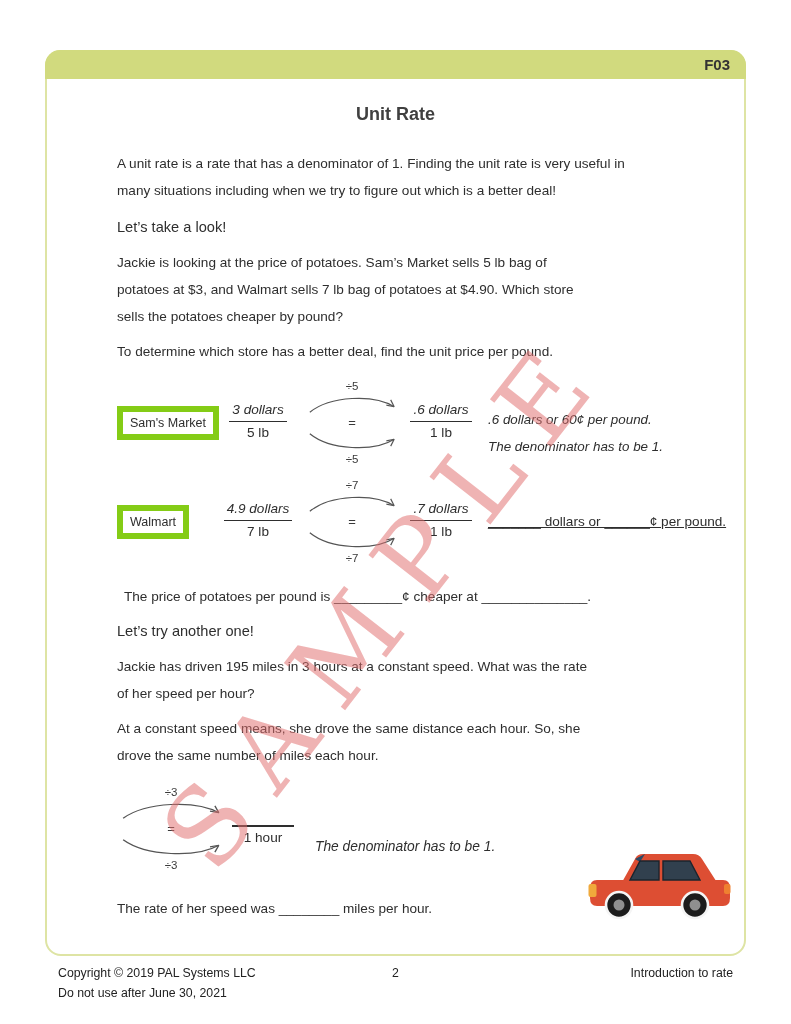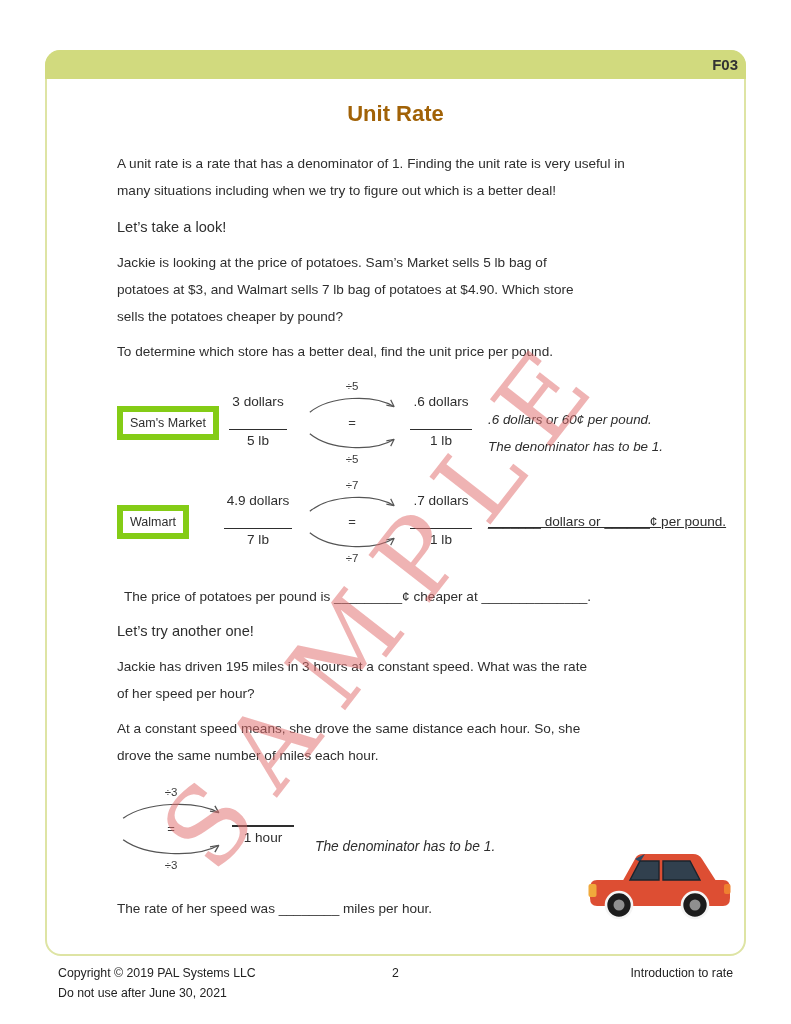--- a/index.html
+++ b/index.html
@@ -17,45 +17,45 @@
     border: 2px solid #dee4a4;
     border-radius: 16px;
     background: #fff;
   }
   .topbar {
     position: absolute; left: -2px; right: -2px; top: -2px;
     height: 29px;
     background: #d1da7e;
     border-radius: 15px 15px 0 0;
     display: flex; align-items: center; justify-content: flex-end;
-    padding-right: 8px;
+    padding-right: 16px;
   }
   .code { font-weight: bold; font-size: 15px; color: #333; }
   .content {
     position: absolute; left: 0; right: 0; top: 28px;
     padding: 0 22px 0 70px;
     font-size: 13.6px; line-height: 27px;
   }
   h1.title {
-    font-size: 22px; font-weight: bold; text-align: center;
-    margin: 22px 0 0 -48px; line-height: 24px; color: #a16207;
+    font-size: 18px; font-weight: bold; text-align: center;
+    margin: 22px 0 0 -48px; line-height: 24px; color: #404040;
   }
   .para { margin-top: 8px; }
   .para.first { margin-top: 24px; }
   .lead { margin-top: 10px; font-size: 14.6px; font-weight: normal; }
   .eqrow { display: flex; align-items: center; margin-top: 10px; height: 95px; }
   .col-label { width: 97px; flex: none; }
   .labelbox {
     display: inline-block; border: 6px solid #84cc16;
     padding: 3px 7px; font-size: 12.5px; line-height: 16px; white-space: nowrap;
   }
   .col-f1 { width: 88px; flex: none; text-align: center; }
   .col-f2 { width: 78px; flex: none; text-align: center; }
   .frac { display: inline-block; text-align: center; font-size: 13.6px; line-height: 20px; }
-  .frac .num { display: block; border-bottom: 1.6px solid #2e2e2e; padding: 0 3px 17px; }
+  .frac .num { display: block; border-bottom: 1.6px solid #2e2e2e; padding: 0 3px 1px; font-style: italic; }
   .frac .den { display: block; padding-top: 1px; }
   .col-ar { width: 100px; flex: none; display: flex; flex-direction: column; align-items: center; }
   .op { font-size: 11.5px; line-height: 13px; color: #3a3a3a; }
   .eqsign { font-size: 13px; line-height: 16px; color: #3a3a3a; }
   .arc { width: 96px; height: 22px; display: block; }
   .note { margin-left: 8px; font-style: italic; font-size: 13.4px; line-height: 27px; white-space: nowrap; margin-top: 20px; }
   .blanks { margin-left: 8px; font-size: 13.6px; white-space: nowrap; text-decoration: underline; }
   .price-line { margin-top: 14px; padding-left: 7px; }
   .row3 { height: 100px; margin-top: 10px; }
   .row3 .col-f1 { width: 84px; margin-left: 14px; }

